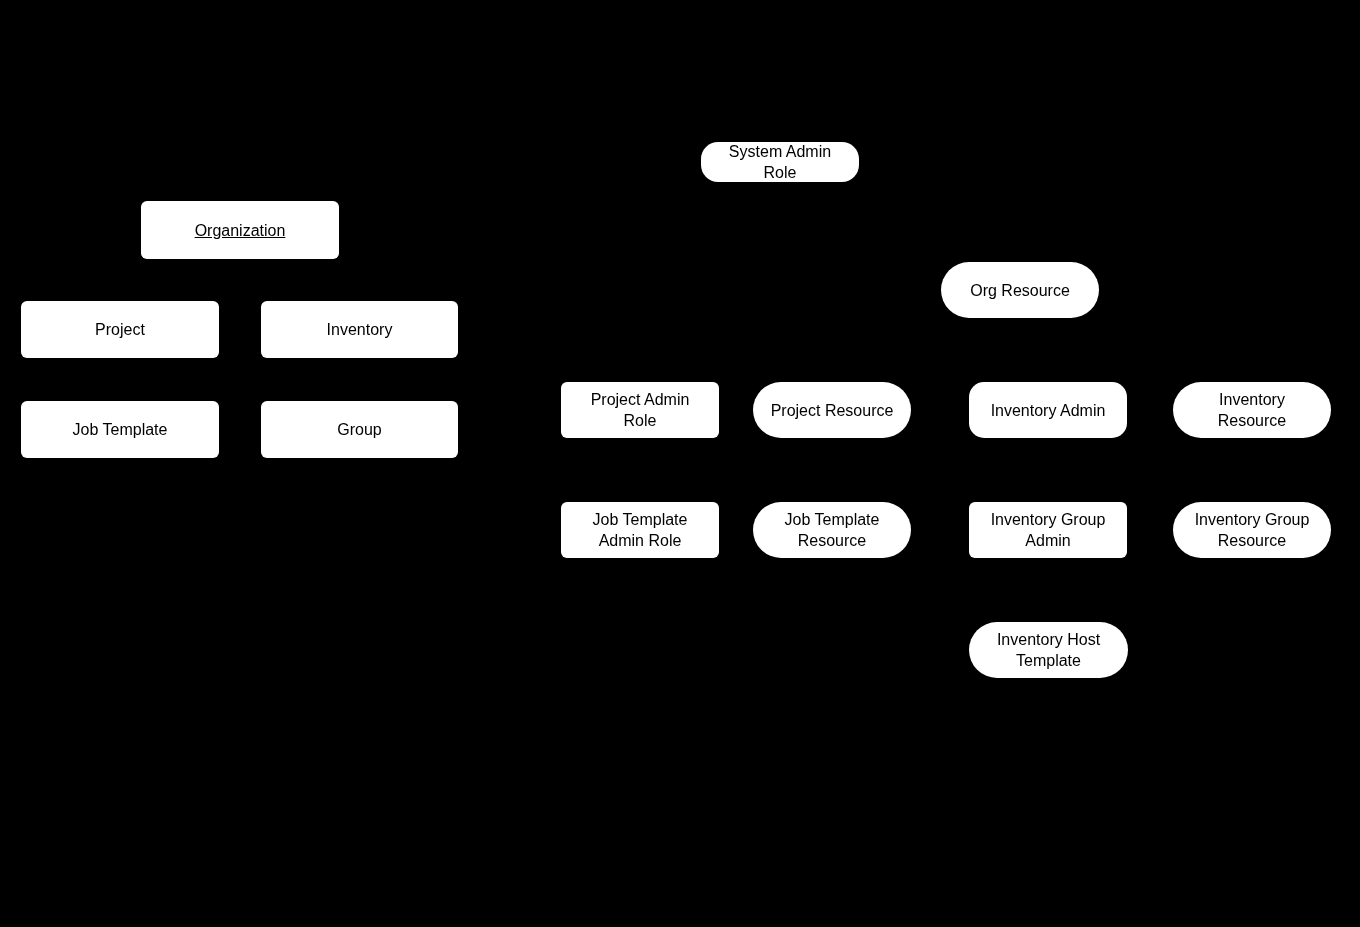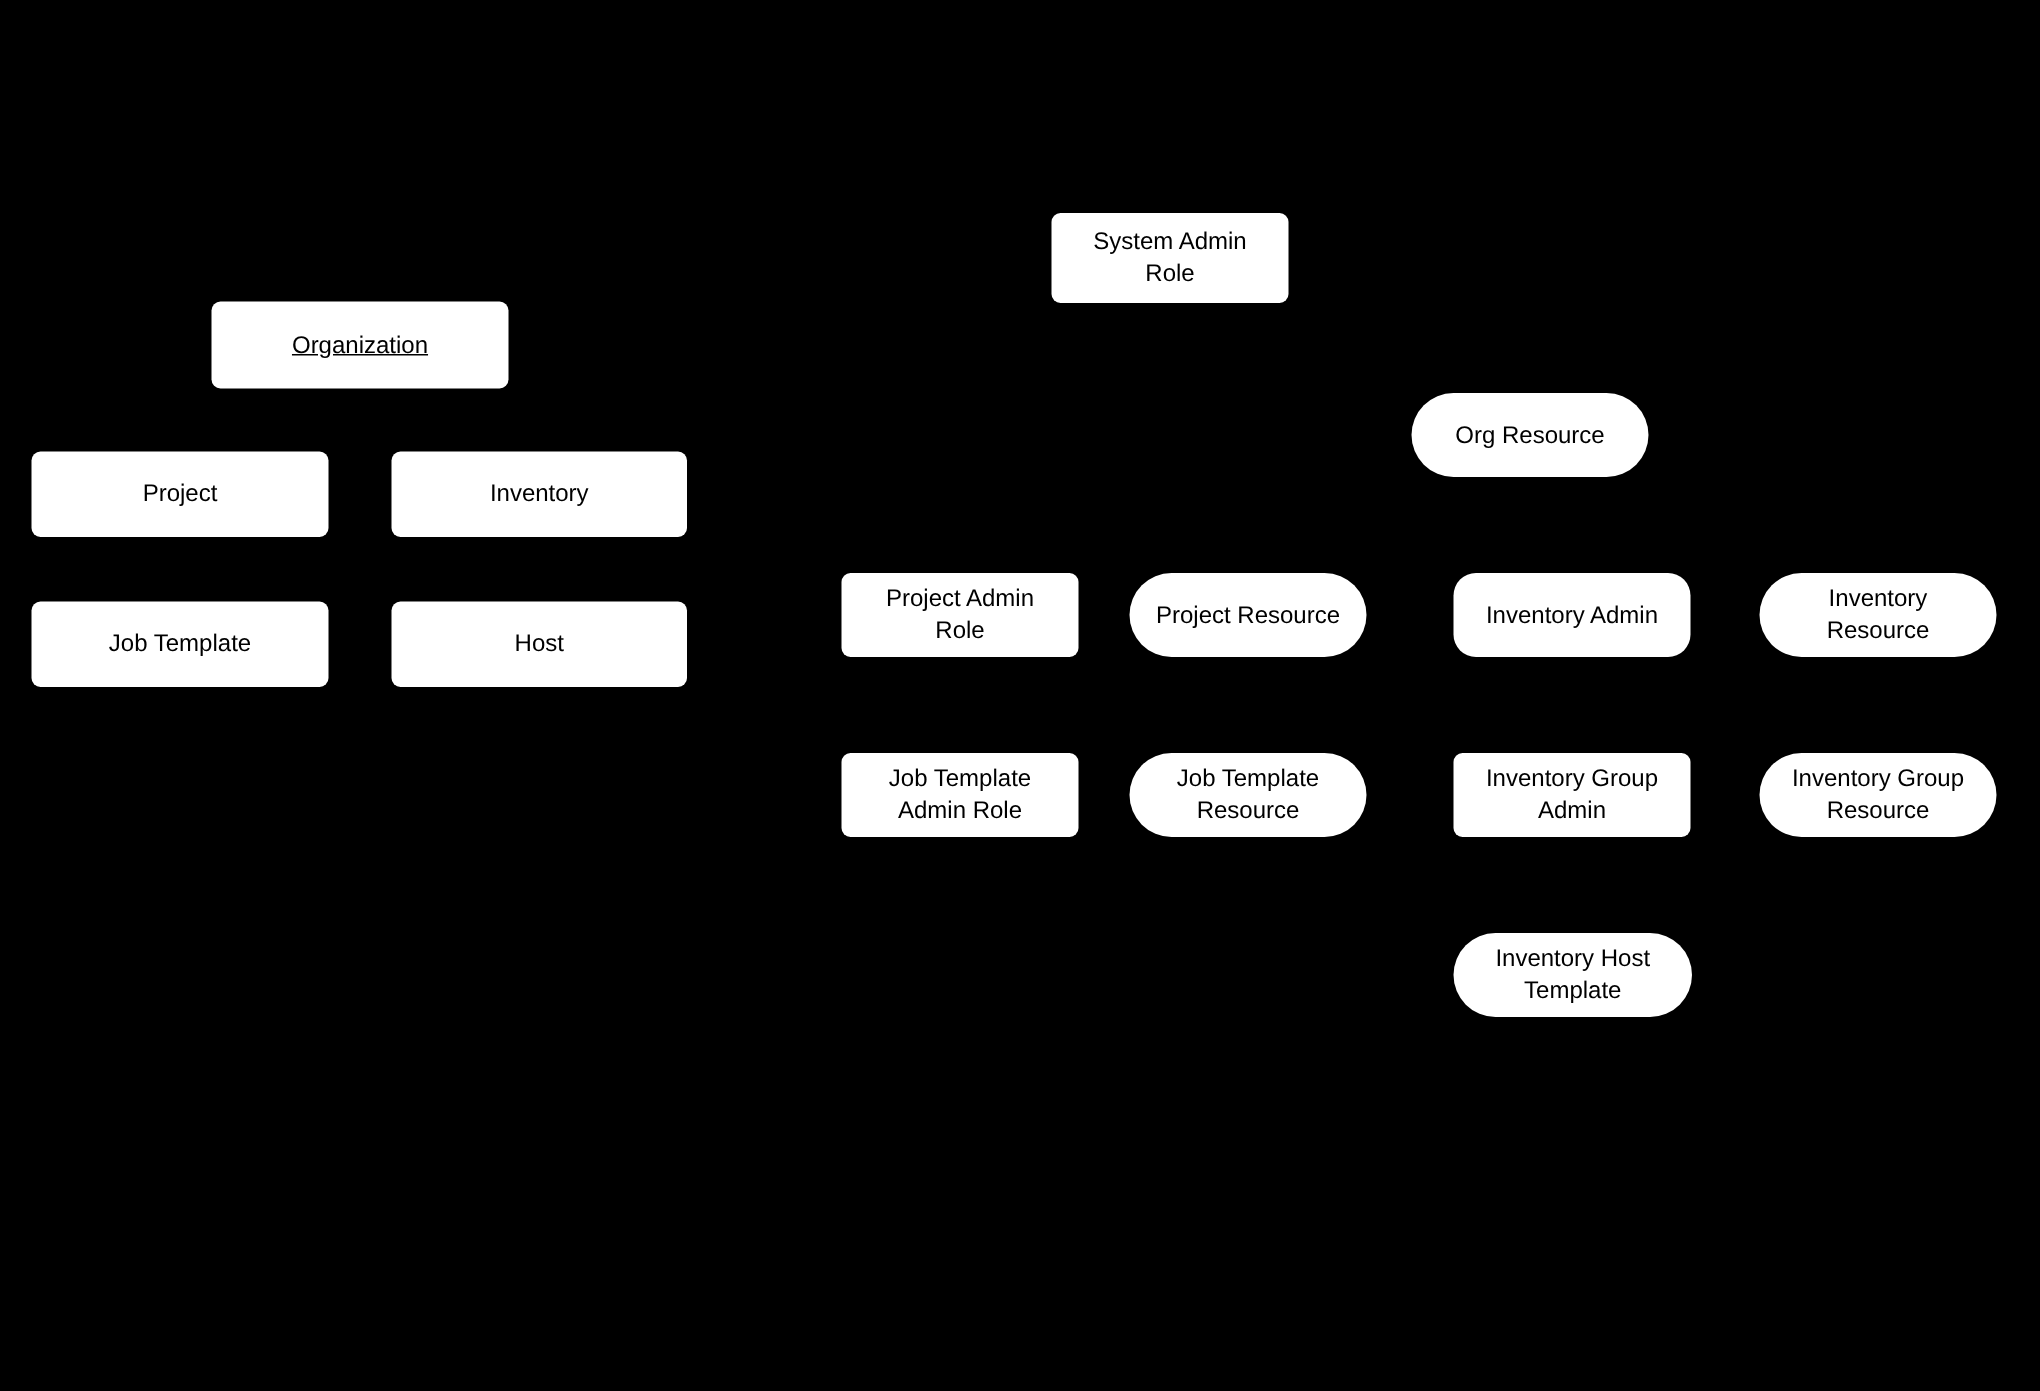--- a/index.html
+++ b/index.html
@@ -46,24 +46,24 @@
 <div class="canvas">
 
   <div class="node rect" style="left:141px; top:201px; width:198px; height:58px;text-decoration:underline;">Organization</div>
 
   <div class="node rect" style="left:21px; top:301px; width:198px; height:57px;">Project</div>
 
   <div class="node rect" style="left:261px; top:301px; width:197px; height:57px;">Inventory</div>
 
   <div class="node rect" style="left:21px; top:401px; width:198px; height:57px;">Job Template</div>
 
-  <div class="node rect" style="left:261px; top:401px; width:197px; height:57px;">Host</div>
+  <div class="node rect" style="left:261px; top:401px; width:197px; height:57px;">Group</div>
 
 
-  <div class="node rect" style="left:701px; top:142px; width:158px; height:60px;">System Admin
+  <div class="node rect" style="left:701px; top:142px; width:158px; height:40px;border-radius:17px;">System Admin
 Role</div>
 
 
   <div class="node pill" style="left:941px; top:262px; width:158px; height:56px;">Org Resource</div>
 
   <div class="node rect" style="left:561px; top:382px; width:158px; height:56px;">Project Admin
 Role</div>
 
   <div class="node pill" style="left:753px; top:382px; width:158px; height:56px;">Project Resource</div>
 

